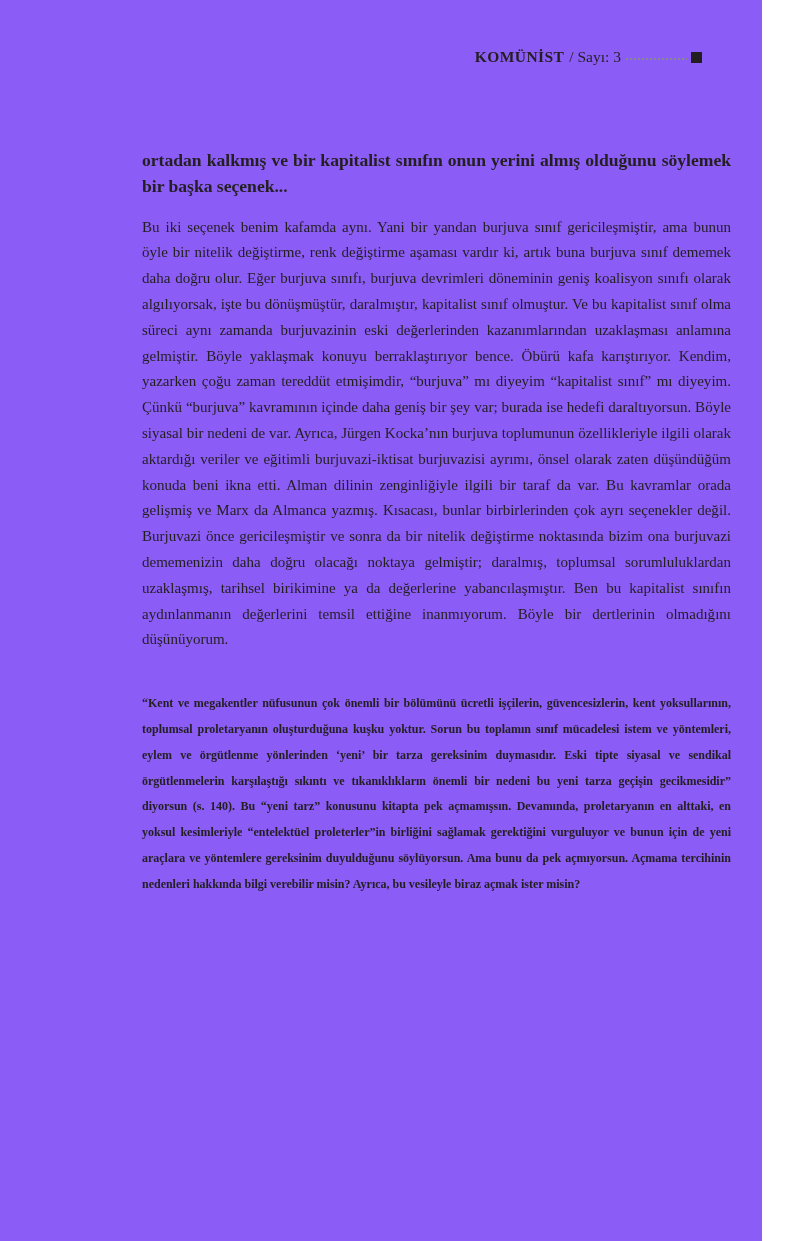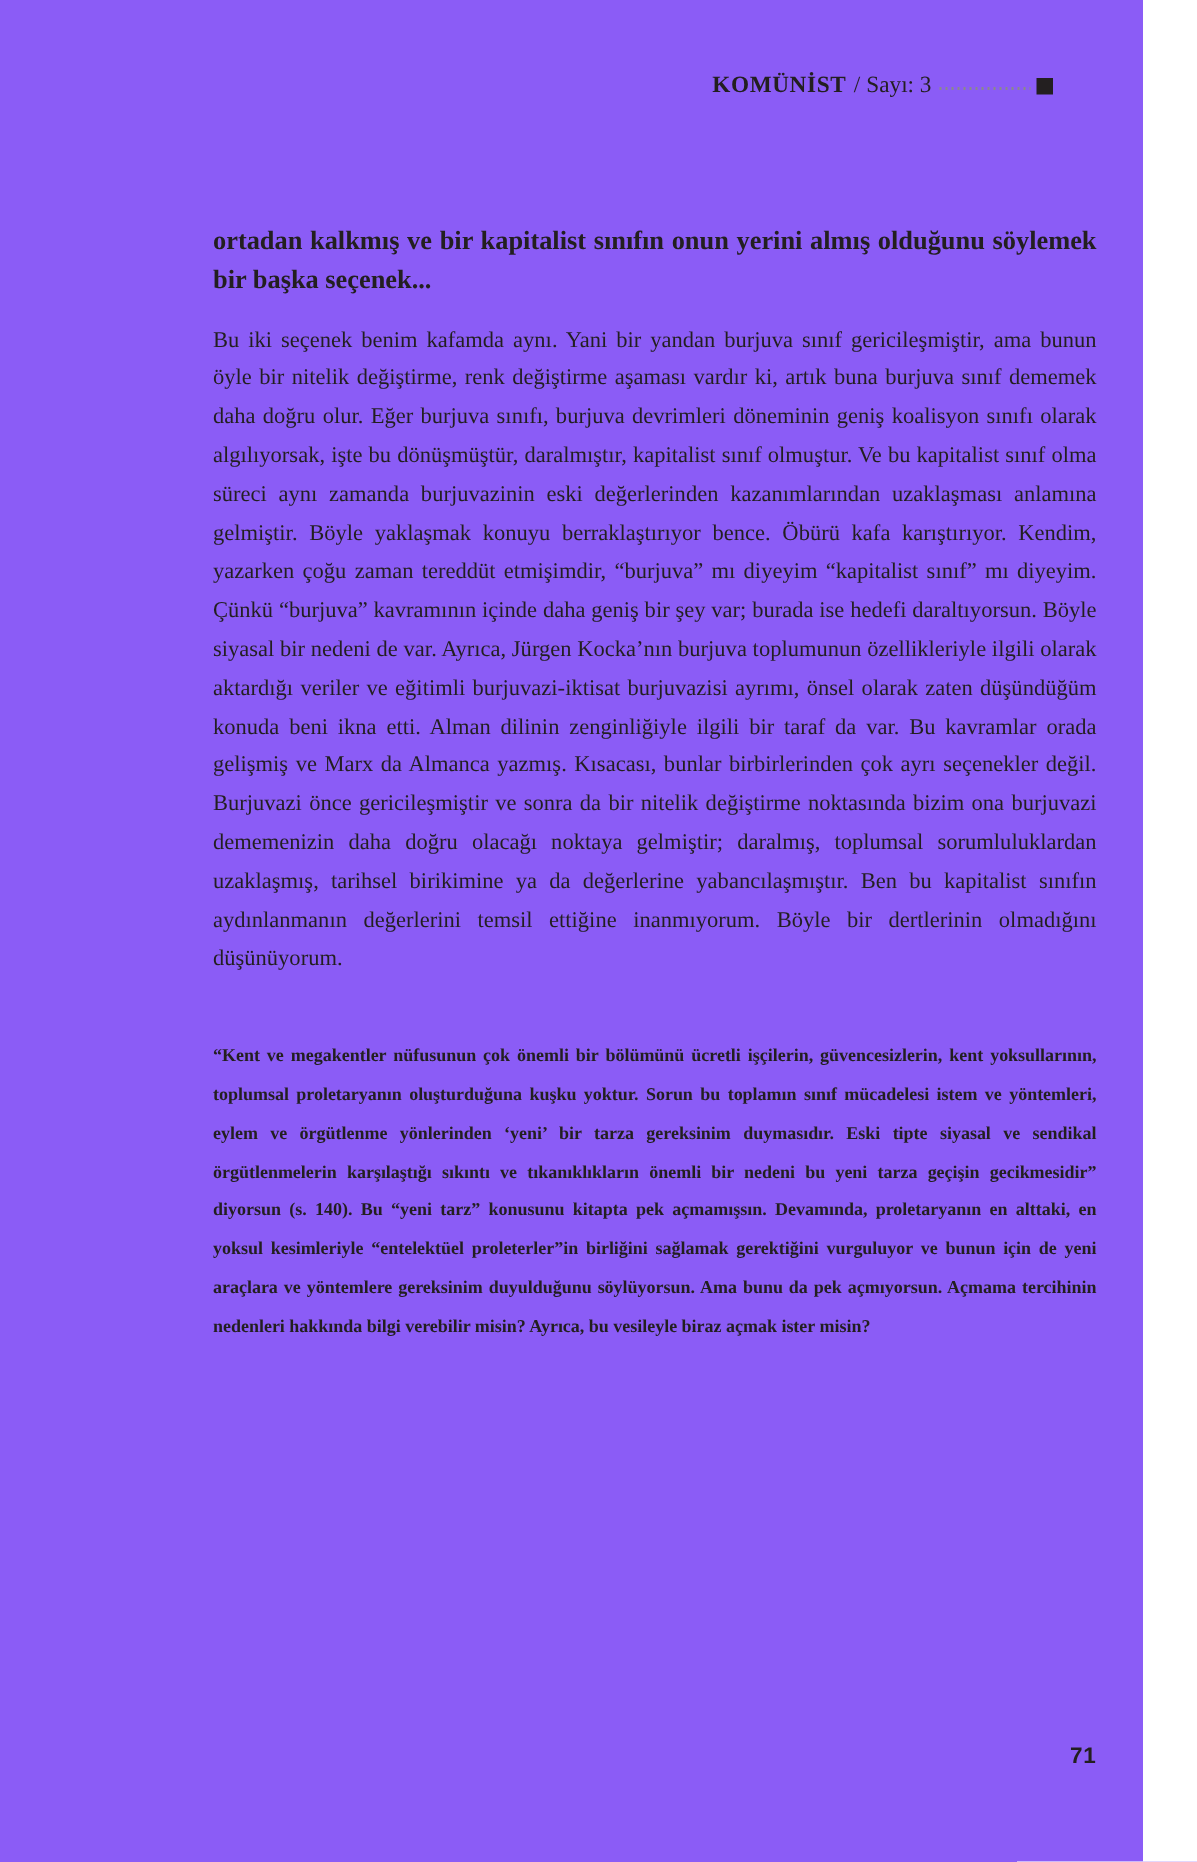--- a/index.html
+++ b/index.html
@@ -141,15 +141,14 @@
     <span class="header-dots"></span>
     <span class="header-square"></span>
   </div>
 
   <div class="content">
     <p class="para-lead">ortadan kalkmış ve bir kapitalist sınıfın onun yerini almış olduğunu söylemek bir başka seçenek...</p>
     <p class="para-body">Bu iki seçenek benim kafamda aynı. Yani bir yandan burjuva sınıf gericileşmiştir, ama bunun öyle bir nitelik değiştirme, renk değiştirme aşaması vardır ki, artık buna burjuva sınıf dememek daha doğru olur. Eğer burjuva sınıfı, burjuva devrimleri döneminin geniş koalisyon sınıfı olarak algılıyorsak, işte bu dönüşmüştür, daralmıştır, kapitalist sınıf olmuştur. Ve bu kapitalist sınıf olma süreci aynı zamanda burjuvazinin eski değerlerinden kazanımlarından uzaklaşması anlamına gelmiştir. Böyle yaklaşmak konuyu berraklaştırıyor bence. Öbürü kafa karıştırıyor. Kendim, yazarken çoğu zaman tereddüt etmişimdir, “burjuva” mı diyeyim “kapitalist sınıf” mı diyeyim. Çünkü “burjuva” kavramının içinde daha geniş bir şey var; burada ise hedefi daraltıyorsun. Böyle siyasal bir nedeni de var. Ayrıca, Jürgen Kocka’nın burjuva toplumunun özellikleriyle ilgili olarak aktardığı veriler ve eğitimli burjuvazi-iktisat burjuvazisi ayrımı, önsel olarak zaten düşündüğüm konuda beni ikna etti. Alman dilinin zenginliğiyle ilgili bir taraf da var. Bu kavramlar orada gelişmiş ve Marx da Almanca yazmış. Kısacası, bunlar birbirlerinden çok ayrı seçenekler değil. Burjuvazi önce gericileşmiştir ve sonra da bir nitelik değiştirme noktasında bizim ona burjuvazi dememenizin daha doğru olacağı noktaya gelmiştir; daralmış, toplumsal sorumluluklardan uzaklaşmış, tarihsel birikimine ya da değerlerine yabancılaşmıştır. Ben bu kapitalist sınıfın aydınlanmanın değerlerini temsil ettiğine inanmıyorum. Böyle bir dertlerinin olmadığını düşünüyorum.</p>
     <p class="para-quote">“Kent ve megakentler nüfusunun çok önemli bir bölümünü ücretli işçilerin, güvencesizlerin, kent yoksullarının, toplumsal proletaryanın oluşturduğuna kuşku yoktur. Sorun bu toplamın sınıf mücadelesi istem ve yöntemleri, eylem ve örgütlenme yönlerinden ‘yeni’ bir tarza gereksinim duymasıdır. Eski tipte siyasal ve sendikal örgütlenmelerin karşılaştığı sıkıntı ve tıkanıklıkların önemli bir nedeni bu yeni tarza geçişin gecikmesidir” diyorsun (s. 140). Bu “yeni tarz” konusunu kitapta pek açmamışsın. Devamında, proletaryanın en alttaki, en yoksul kesimleriyle “entelektüel proleterler”in birliğini sağlamak gerektiğini vurguluyor ve bunun için de yeni araçlara ve yöntemlere gereksinim duyulduğunu söylüyorsun. Ama bunu da pek açmıyorsun. Açmama tercihinin nedenleri hakkında bilgi verebilir misin? Ayrıca, bu vesileyle biraz açmak ister misin?</p>
   </div>
 
-  <div class="folio">71</div>
 
 </div>
 
 </body></html>

